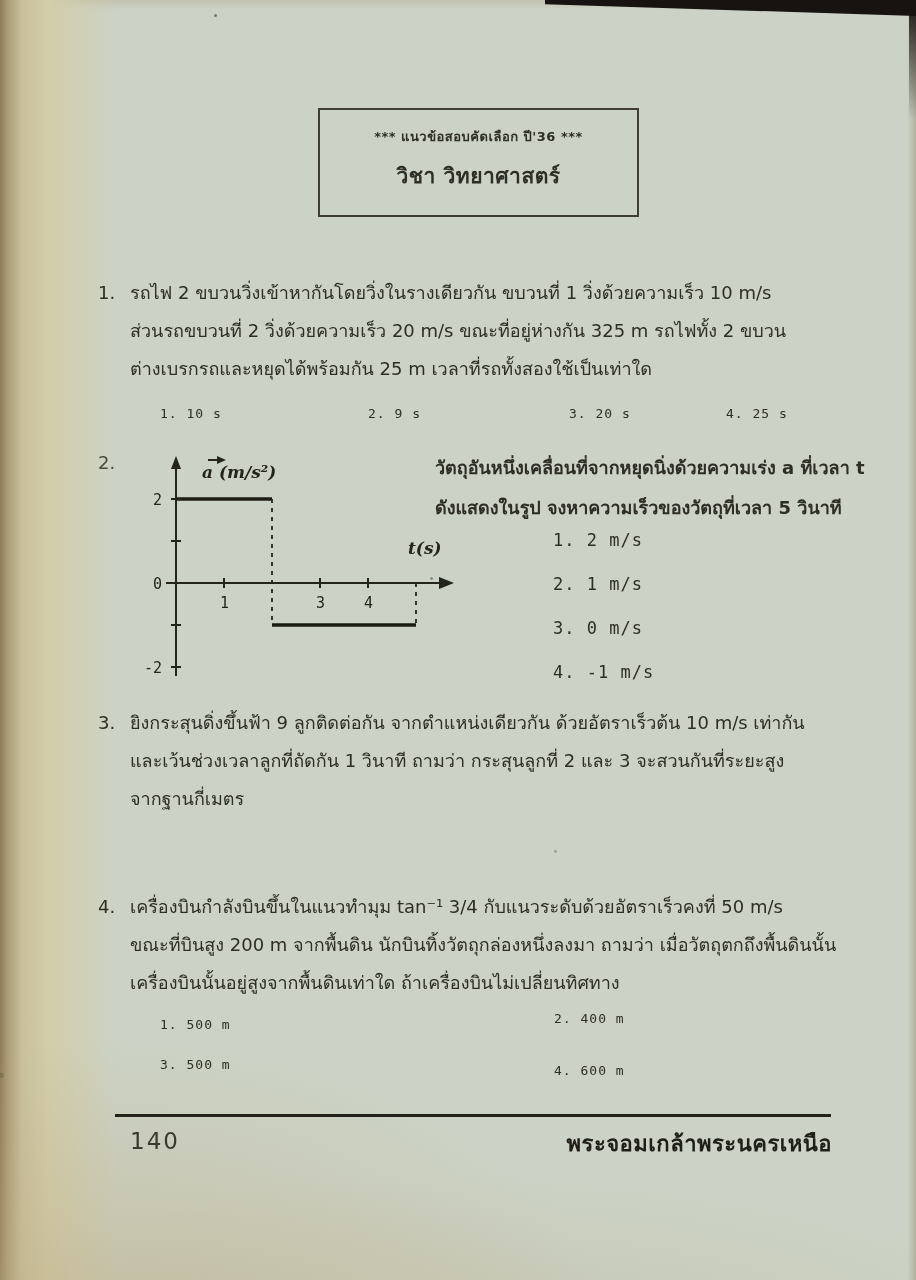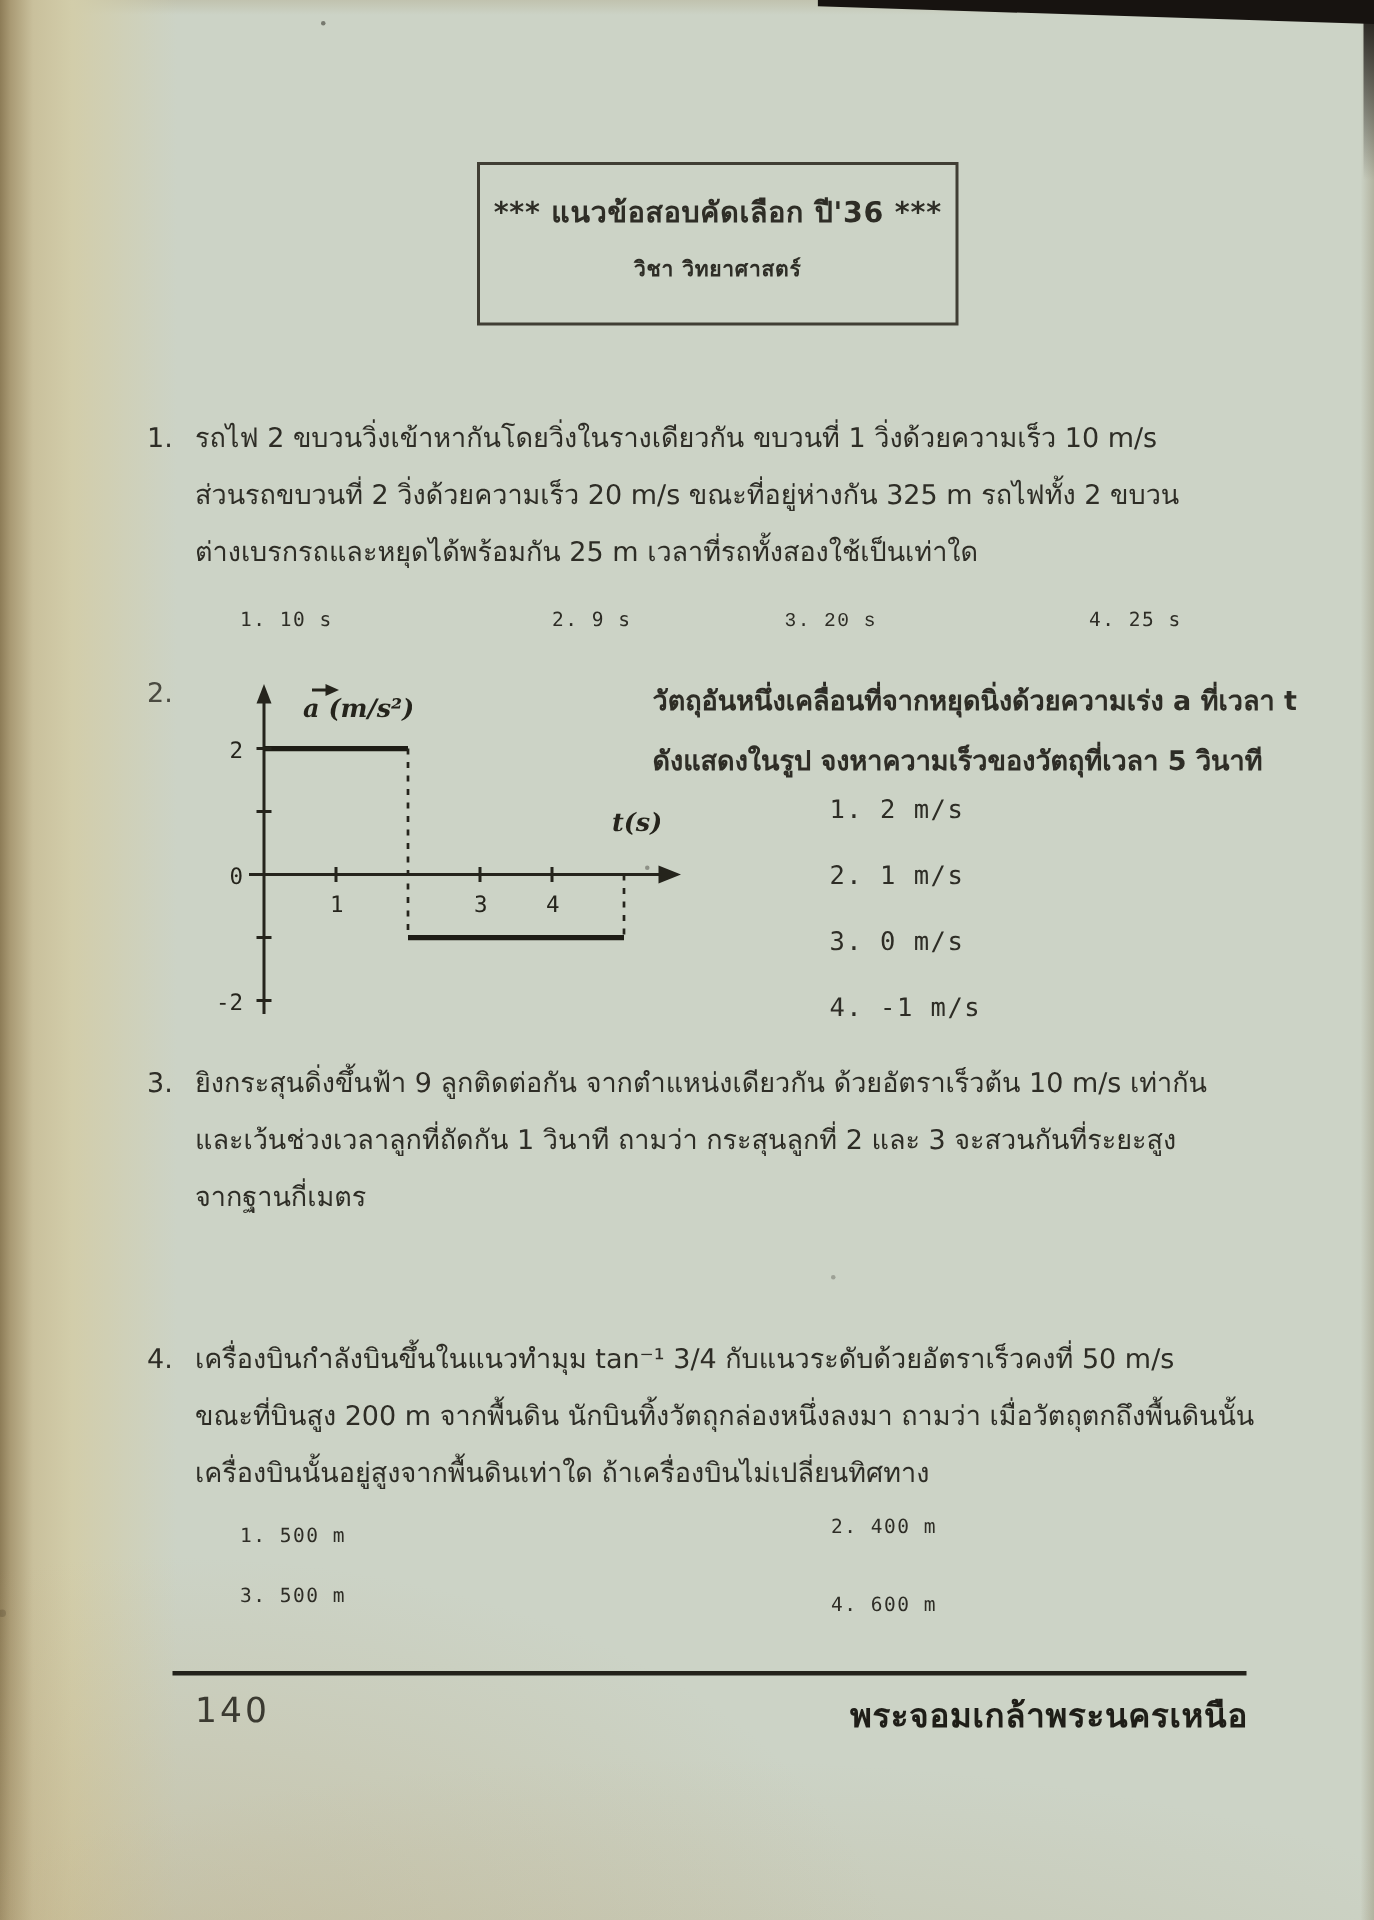--- a/index.html
+++ b/index.html
@@ -32,22 +32,22 @@
   }
   .speck{position:absolute;width:3px;height:3px;border-radius:50%;background:rgba(50,48,40,0.55);
     box-shadow: 216px 563px 0 rgba(50,48,40,0.4), -214px 1060px 0 1px rgba(70,60,40,0.25),
                 340px 836px 0 rgba(50,48,40,0.3), 140px -30px 0 rgba(50,48,40,0.45);}
   .title-box{
     position:absolute;left:318px;top:108px;width:317px;height:105px;
     border:2px solid #403e34;
     text-align:center;
     letter-spacing:0.5px;
   }
-  .title-box .t1{margin-top:16px;font-size:19px;font-weight:600;}
-  .title-box .t2{margin-top:12px;font-size:14px;font-weight:600;}
+  .title-box .t1{margin-top:16px;font-size:13px;font-weight:600;}
+  .title-box .t2{margin-top:12px;font-size:21px;font-weight:600;}
   .q{position:absolute;left:98px;width:800px;font-size:18px;line-height:38px;}
   .qline{white-space:nowrap;padding-left:32px;}
   .qline.first{padding-left:0;}
   .qnum{display:inline-block;width:32px;}
   .choices{position:relative;height:34px;}
   .choice{position:absolute;top:0;font-family:"DejaVu Sans Mono","Liberation Mono",monospace;
     font-size:13px;white-space:nowrap;letter-spacing:1px;}
   .q2num{position:absolute;left:98px;top:452px;font-size:18px;color:#4a4a40;}
   .q2text{position:absolute;left:435px;top:448px;width:460px;font-size:18px;line-height:40px;}
   .q2text div{white-space:nowrap;font-weight:bold;}
@@ -82,21 +82,21 @@
     <div class="t2">วิชา วิทยาศาสตร์</div>
   </div>
 
   <section class="q" style="top:274px;">
     <div class="qline first"><span class="qnum">1.</span><span>รถไฟ 2 ขบวนวิ่งเข้าหากันโดยวิ่งในรางเดียวกัน ขบวนที่ 1 วิ่งด้วยความเร็ว 10 m/s</span></div>
     <div class="qline">ส่วนรถขบวนที่ 2 วิ่งด้วยความเร็ว 20 m/s ขณะที่อยู่ห่างกัน 325 m รถไฟทั้ง 2 ขบวน</div>
     <div class="qline">ต่างเบรกรถและหยุดได้พร้อมกัน 25 m เวลาที่รถทั้งสองใช้เป็นเท่าใด</div>
     <div class="choices" style="margin-top:7px;">
       <span class="choice" style="left:62px;">1. 10 s</span>
       <span class="choice" style="left:270px;">2. 9 s</span>
-      <span class="choice" style="left:425px;font-family:Liberation Mono, monospace;">3. 20 s</span>
+      <span class="choice" style="left:471px;">3. 20 s</span>
       <span class="choice" style="left:628px;">4. 25 s</span>
     </div>
   </section>
 
   <div class="q2num">2.</div>
 
   <div class="graph">
     <svg id="accel-svg" viewBox="0 0 345 240">
       <line x1="90" y1="10" x2="103" y2="10" class="ax"></line>
       <polygon points="108,10 99,6 99,14" class="ah"></polygon>

